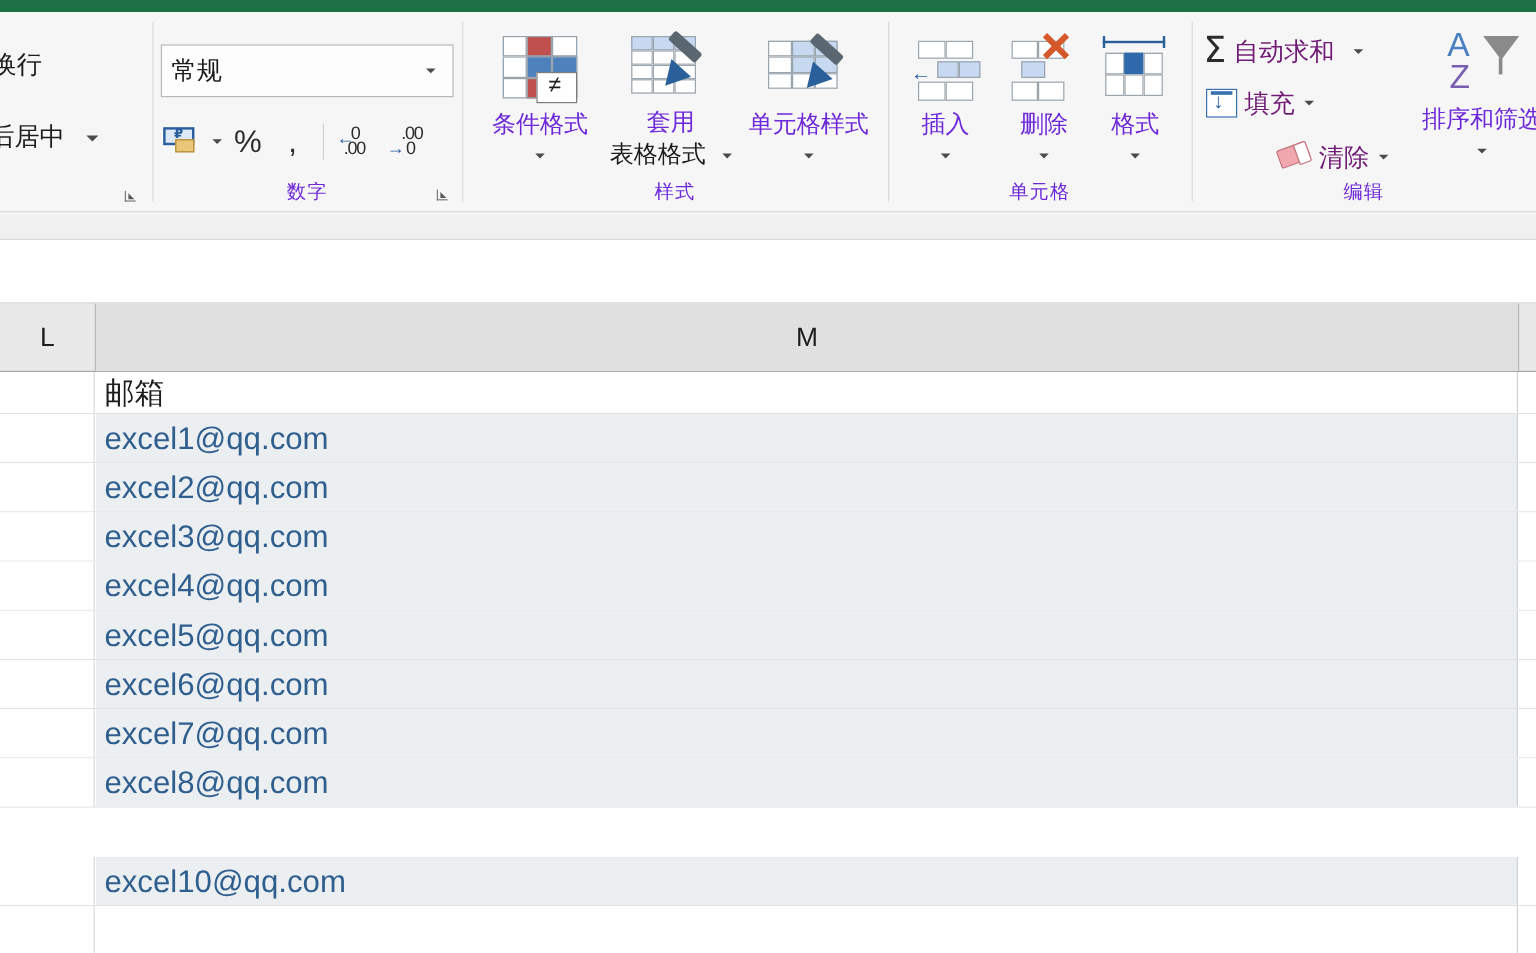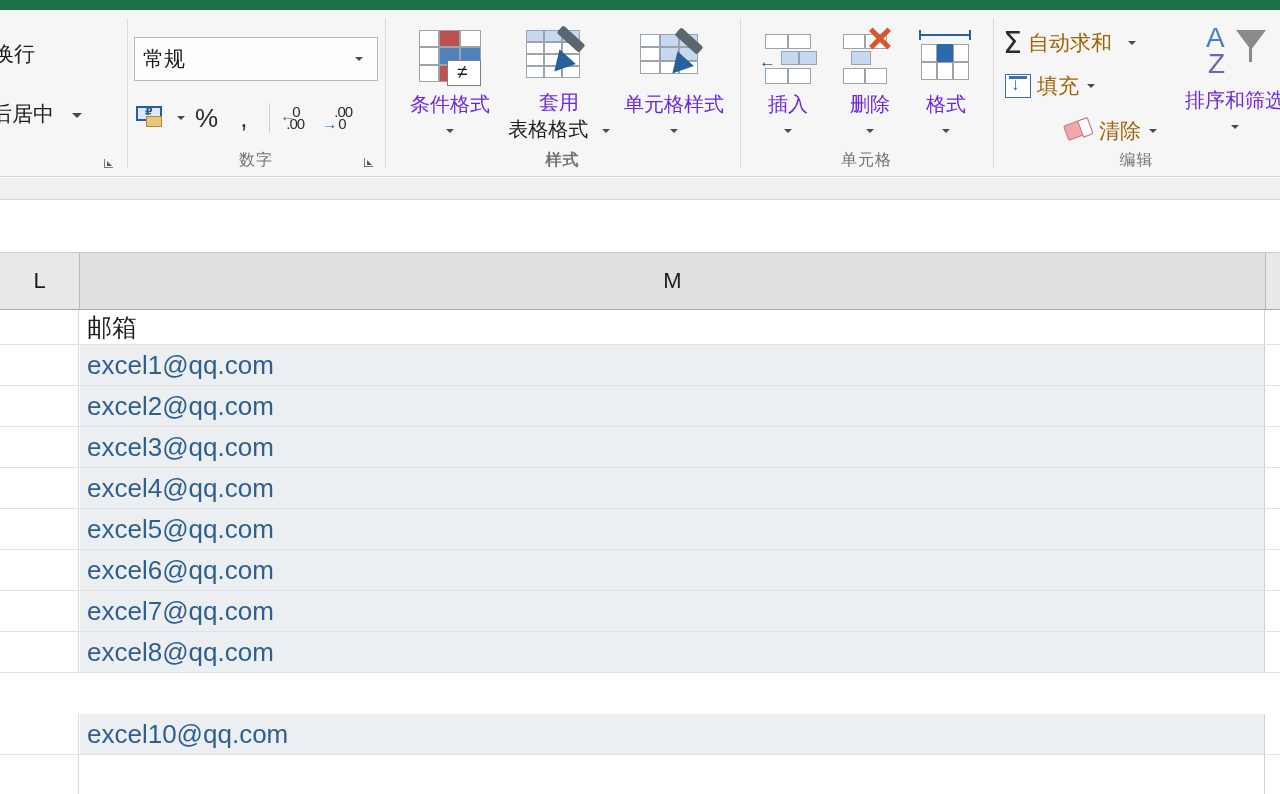--- a/index.html
+++ b/index.html
@@ -22,21 +22,21 @@
     position: absolute; left: 0; top: 10px; width: 1280px; height: 167px;
     background: #f6f6f6;
     border-bottom: 1px solid #d4d4d4;
   }
   .rb-sep {
     position: absolute; top: 8px; width: 1px; height: 150px;
     background: #dadada;
   }
   .grp-label {
     position: absolute; bottom: 5px;
-    font-size: 16px; color: #737373; text-align: center;
+    font-size: 16px; color: #6d28d9; text-align: center;
     letter-spacing: 1px;
   }
   .dlg-launcher {
     position: absolute; bottom: 7px; width: 14px; height: 14px;
     color: #666; font-size: 11px; line-height: 14px; text-align: center;
   }
   .dlg-launcher::after {
     content: ""; position: absolute; left: 2px; top: 3px;
     width: 8px; height: 8px;
     border-left: 1px solid #7a7a7a; border-bottom: 1px solid #7a7a7a;
@@ -113,21 +113,21 @@
   .big-btn .bi { height: 62px; display: flex; align-items: flex-end; justify-content: center; }
   .big-btn .bl { font-size: 20px; color: #6d28d9; line-height: 1.25; white-space: nowrap; }
   .big-btn .bl2 { font-size: 20px; color: #1c1c1c; line-height: 1.25; white-space: nowrap; }
 
   
   .gridglyph { position: relative; width: 56px; height: 52px; }
   .gridglyph .cellbox { position: absolute; border: 1px solid #9aa4ad; background: #ffffff; }
 
   
   .edit-item { position: absolute; display: flex; align-items: center; }
-  .edit-label { font-size: 21px; color: #a16207; white-space: nowrap; margin-left: 6px; }
+  .edit-label { font-size: 21px; color: #701a75; white-space: nowrap; margin-left: 6px; }
   .sigma { font-size: 30px; color: #2b2b2b; font-family: "DejaVu Sans", sans-serif; line-height: 1; }
   .fill-ico {
     width: 26px; height: 24px; border: 1px solid #3a6fb0; background: #fff;
     position: relative;
   }
   .fill-ico::before {
     content: ""; position: absolute; left: 3px; top: 1px; width: 18px; height: 3px; background: #3a6fb0;
   }
   .fill-ico::after {
     content: "↓"; position: absolute; left: 5px; top: 1px; font-size: 17px; color: #2a5d9e; line-height: 1;
@@ -327,21 +327,21 @@
             <span class="cellbox" style="left:20px;top:31px;width:19px;height:13px;"></span>
             <span class="cellbox" style="left:39px;top:31px;width:19px;height:13px;"></span>
             <span style="position:absolute;left:34px;top:6px;width:30px;height:10px;background:#5a6670;transform:rotate(42deg);border-radius:2px;"></span>
             <span style="position:absolute;left:28px;top:26px;width:0;height:0;border-left:11px solid transparent;border-right:11px solid transparent;border-bottom:20px solid #2a6099;transform:rotate(-138deg);"></span>
           </span>
         </div>
         <div class="bl" style="margin-top:6px;">单元格样式</div>
         <div style="margin-top:4px;"><span class="caret-sm"></span></div>
       </div>
 
-      <div class="grp-label" style="left:385px;width:355px;font-weight:bold;">样式</div>
+      <div class="grp-label" style="left:385px;width:355px;">样式</div>
     </div>
 
     <div>
 
       <div class="big-btn" style="left:750px;top:14px;width:76px;">
         <div class="bi">
           <span class="gridglyph" style="width:62px;height:52px;">
             <span class="cellbox" style="left:8px;top:0;width:23px;height:15px;"></span>
             <span class="cellbox" style="left:31px;top:0;width:23px;height:15px;"></span>
             <span class="cellbox" style="left:8px;top:34px;width:23px;height:16px;"></span>

